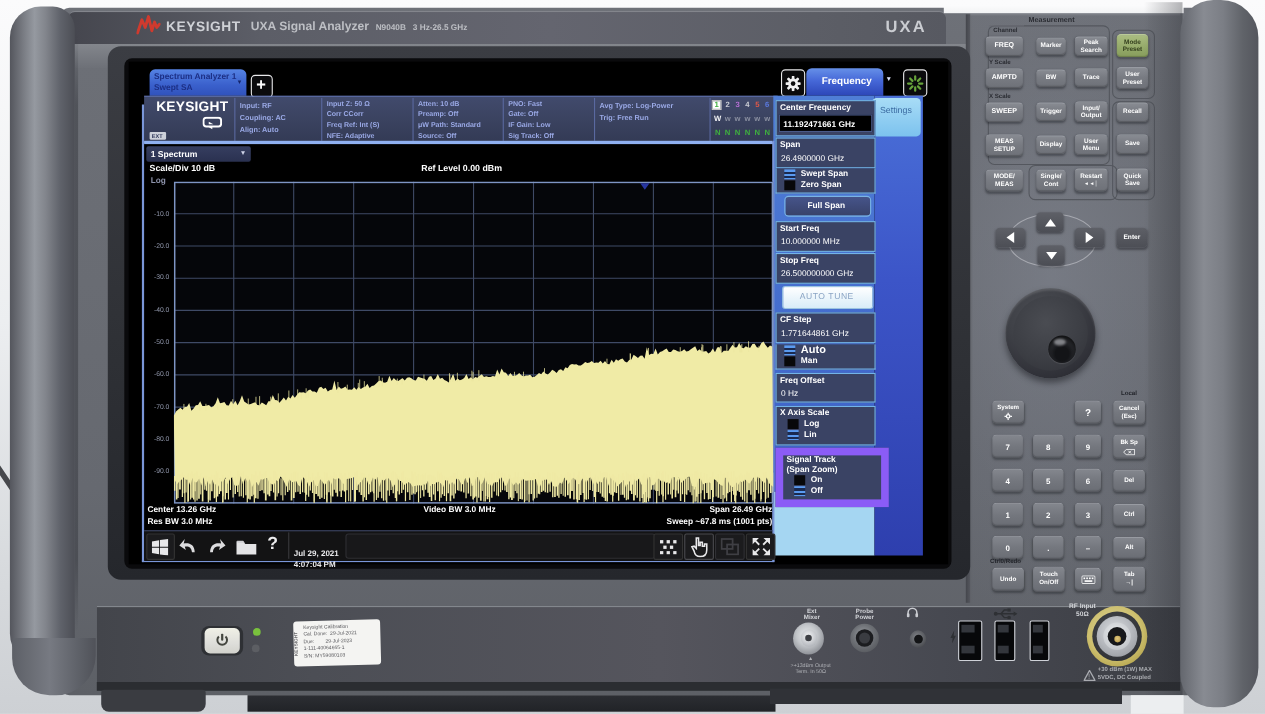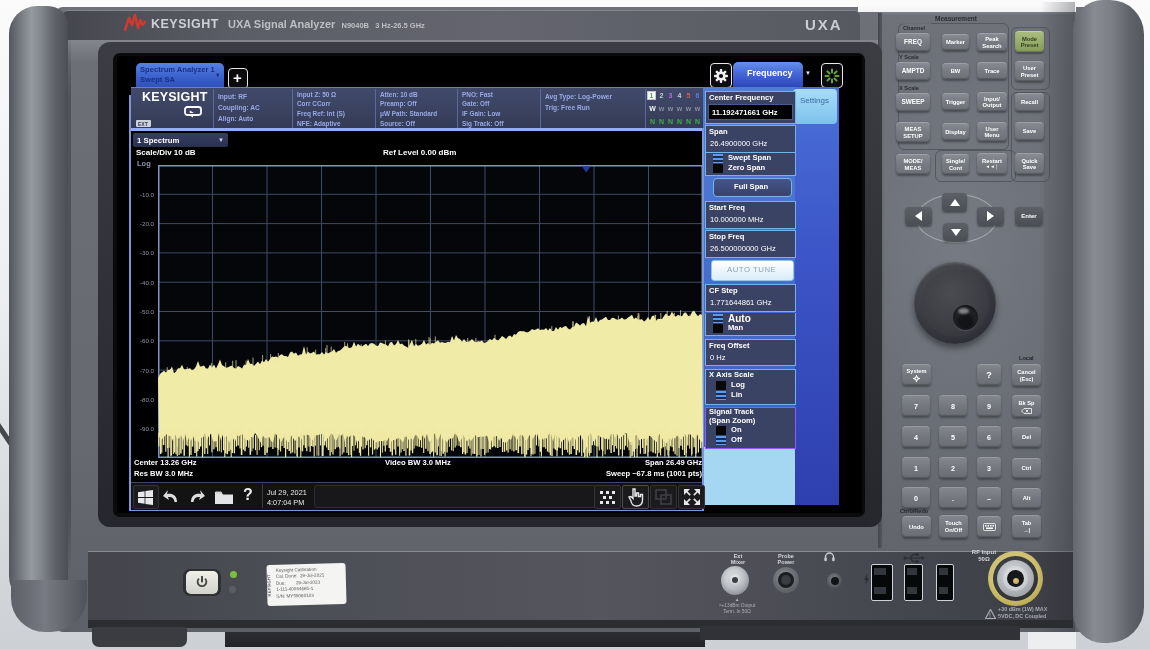--- a/index.html
+++ b/index.html
@@ -179,21 +179,21 @@
   <div class="tx" style="left:3px;top:1px;font-size:7.6px;font-weight:bold;color:#fff">Freq Offset</div>
   <div class="tx" style="left:4px;top:13px;font-size:7.6px;color:#fff">0 Hz</div>
  </div>
  <div class="ab" style="left:2px;top:282px;width:89px;height:34px;background:#3a4364;border:1px solid #72b4e8">
   <div class="tx" style="left:3px;top:0px;font-size:7.6px;font-weight:bold;color:#fff">X Axis Scale</div>
   <div class="ab" style="left:10px;top:11px;width:10px;height:9px;background:#08080a"></div>
   <div class="tx" style="left:25px;top:10px;font-size:7.6px;font-weight:bold;color:#fff">Log</div>
   <div class="ab" style="left:10px;top:21px;width:10px;height:9px;background:repeating-linear-gradient(180deg,#5a9af0 0 2px,#1a2a50 2px 4px)"></div>
   <div class="tx" style="left:25px;top:20px;font-size:7.6px;font-weight:bold;color:#fff">Lin</div>
  </div>
- <div class="ab" style="left:2px;top:320px;width:89px;height:40px;background:#3a4364;border:1px solid #8b5cf6">
+ <div class="ab" style="left:2px;top:320px;width:89px;height:40px;background:#3a4364;border:7px solid #8b5cf6">
   <div class="tx" style="left:3px;top:0px;font-size:7.6px;font-weight:bold;color:#fff;line-height:8.5px">Signal Track<br>(Span Zoom)</div>
   <div class="ab" style="left:10px;top:18px;width:10px;height:9px;background:#08080a"></div>
   <div class="tx" style="left:25px;top:17px;font-size:7.6px;font-weight:bold;color:#fff">On</div>
   <div class="ab" style="left:10px;top:28px;width:10px;height:9px;background:repeating-linear-gradient(180deg,#5a9af0 0 2px,#1a2a50 2px 4px)"></div>
   <div class="tx" style="left:25px;top:27px;font-size:7.6px;font-weight:bold;color:#fff">Off</div>
  </div>
 </div>
 
 <div class="ab" style="left:129px;top:95px;width:2px;height:416px;background:#7a96d8"></div>
 <div class="ab" style="left:702px;top:128px;width:2px;height:383px;background:#7a96d8"></div>
@@ -687,21 +687,21 @@
  <div class="ab" style="left:80px;top:2px;width:26px;height:22px">
    <svg class="ab" style="left:3px;top:3.5px" width="20" height="16" viewBox="0 0 20 16">
         <path d="M1 15 L1 3 L7 3 L9 5.5 L19 5.5 L19 15 Z" fill="#e4e4e6"></path>
         <path d="M1.5 2.5 L7 2.5 L8.5 4.5 L2 4.5 Z" fill="#cfcfd2"></path>
       </svg>
  </div>
  <div class="ab" style="left:108px;top:2px;width:22px;height:22px">
    <div class="tx" style="left:4px;top:1px;font-size:16px;font-weight:bold;color:#ececee">?</div>
  </div>
  <div class="ab" style="left:131px;top:1px;width:1px;height:24px;background:#3a3a3e"></div>
- <div class="tx" style="left:136px;top:5px;font-size:7.3px;font-weight:normal;color:#e8e8ea;line-height:10px">Jul 29, 2021<br>4:07:04 PM</div>
+ <div class="tx" style="left:136px;top:15px;font-size:7.3px;font-weight:bold;color:#e8e8ea;line-height:10px">Jul 29, 2021<br>4:07:04 PM</div>
  <div class="ab" style="left:183px;top:2px;width:280px;height:21px;border:1px solid #2e2e32;border-radius:3px;background:#18181a"></div>
 
  <div class="ab" style="left:463px;top:2px;width:25px;height:22px;background:#1b1b1d;border:1px solid #333;border-radius:2px">
   <svg class="ab" style="left:4.5px;top:5px" width="16" height="13" viewBox="0 0 16 13">
    <g fill="#e8e8ea">
           <rect x="0" y="0" width="3" height="3"></rect>
           <rect x="6" y="0" width="3" height="3"></rect>
           <rect x="12" y="0" width="3" height="3"></rect>
           <rect x="3" y="5" width="3" height="3"></rect>
           <rect x="9" y="5" width="3" height="3"></rect>

